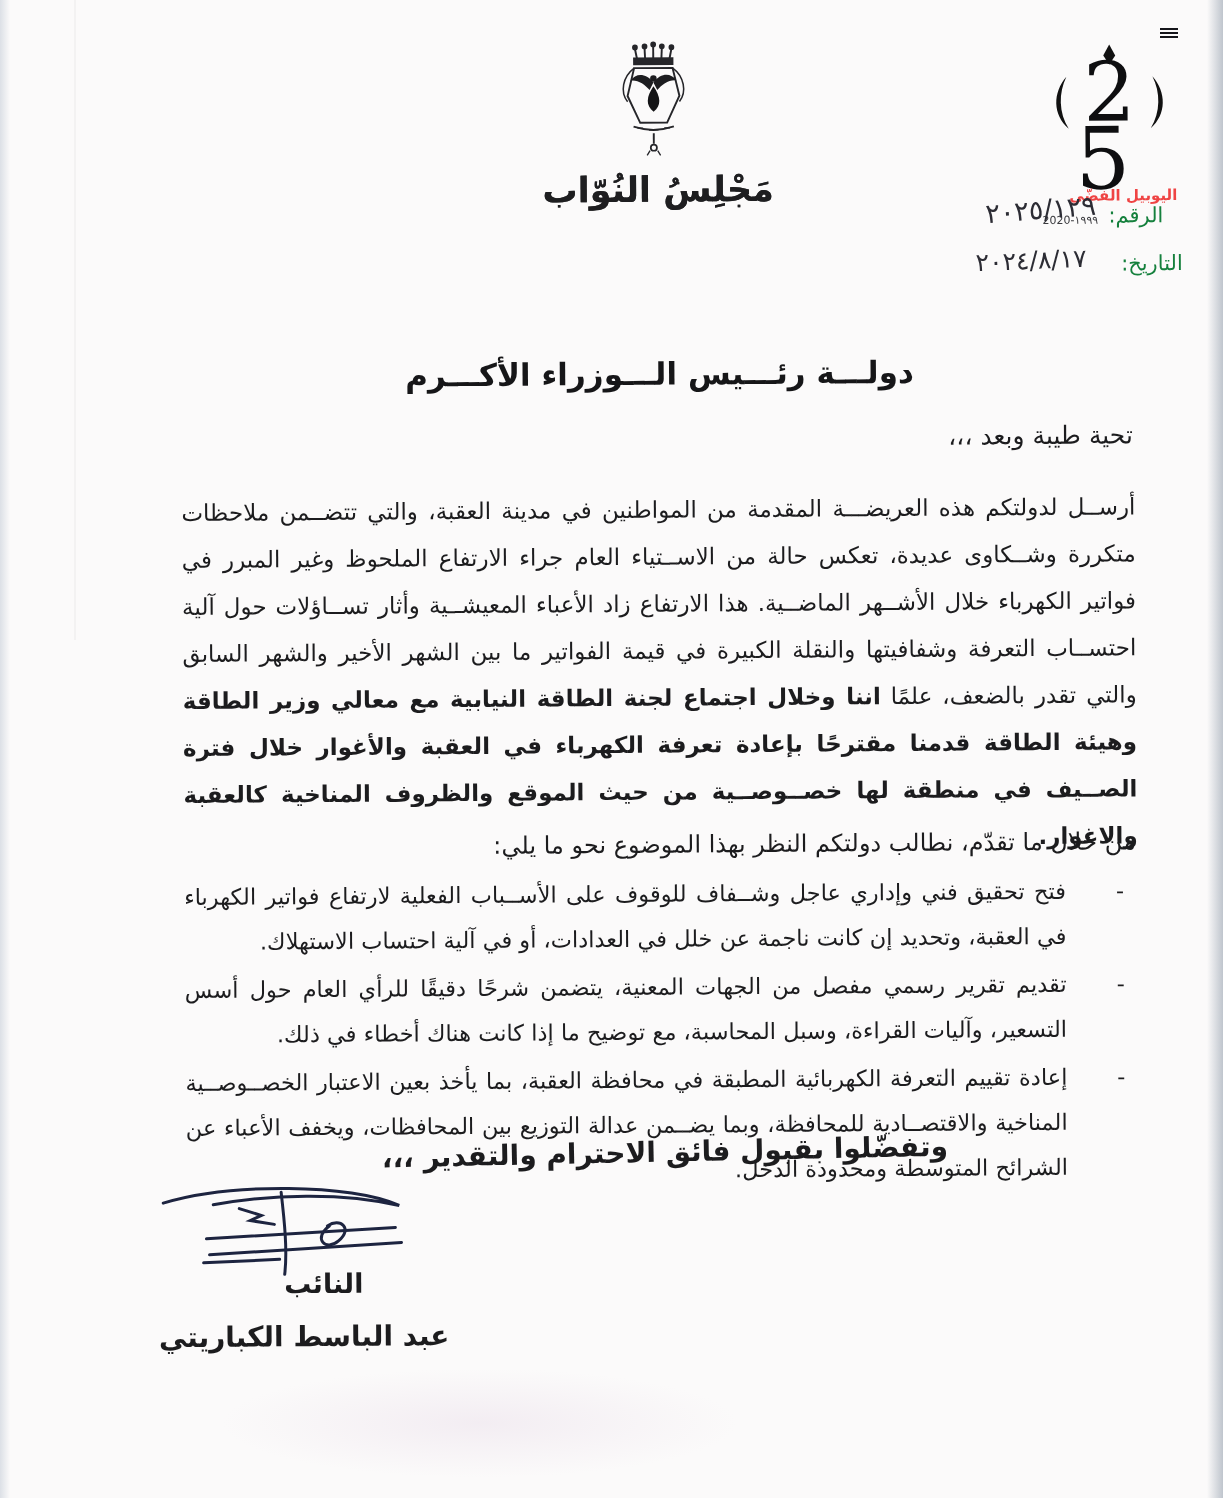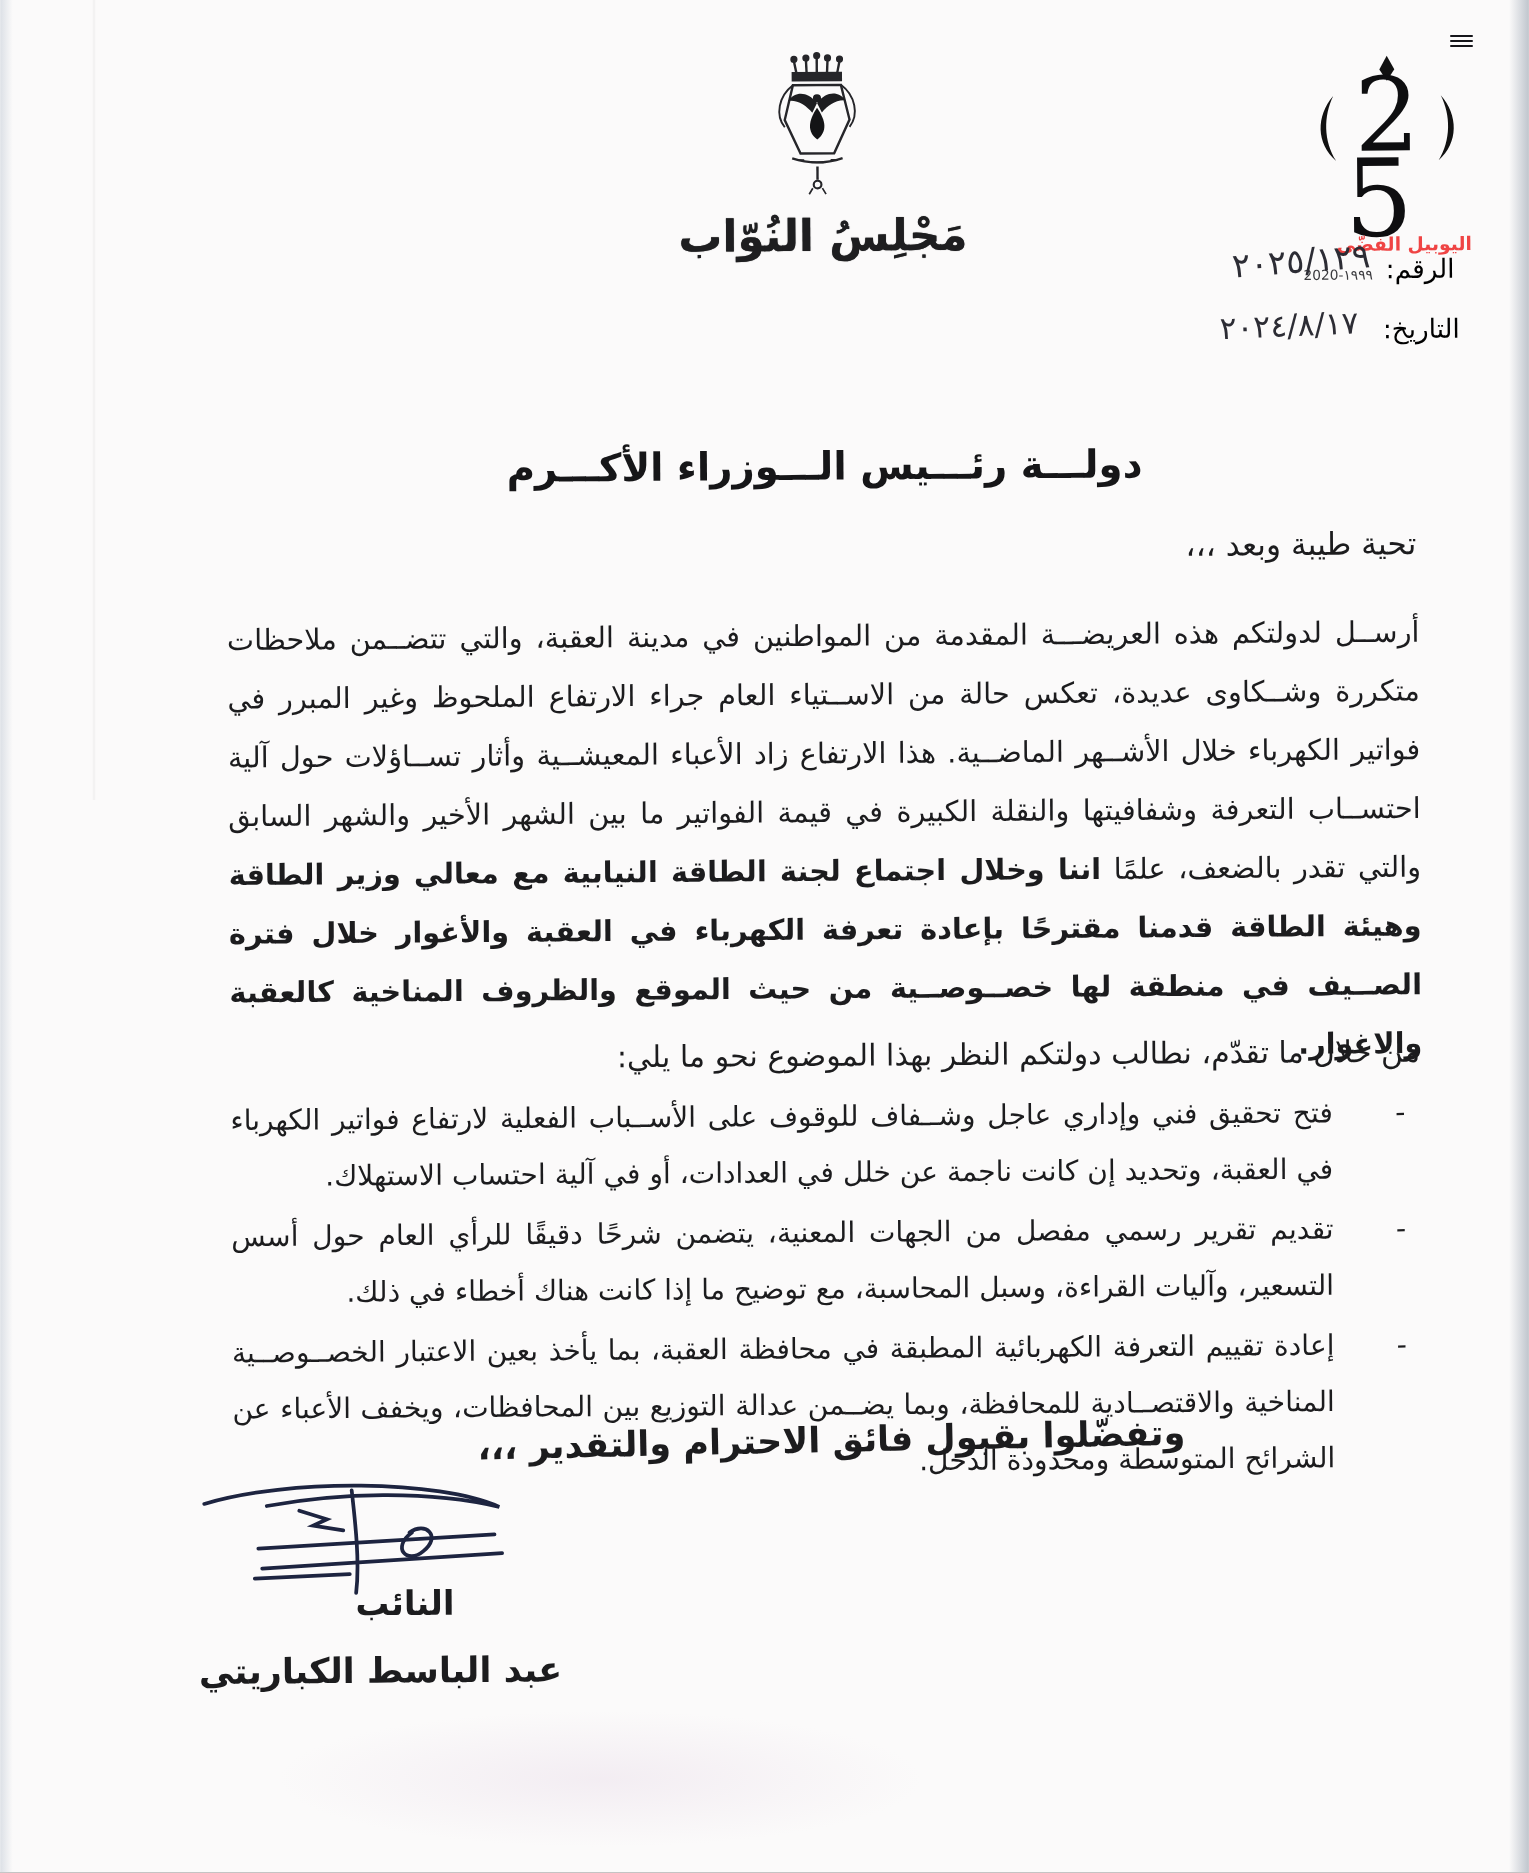--- a/index.html
+++ b/index.html
@@ -29,23 +29,23 @@
   
   .emblem{position:absolute;left:610px;top:40px;width:96px;height:120px;}
   .orgname{top:170px;font-size:35px;font-weight:700;letter-spacing:1px;color:#1e1e20;
     text-shadow:0 0 .6px #333;}
   .jubilee{position:absolute;left:1035px;top:46px;width:158px;height:150px;}
   .jubilee-label{position:absolute;left:1024px;top:190px;width:118px;text-align:center;
     font-size:15px;font-weight:700;color:#ef4444;margin-left:44px;}
   .jubilee-years{position:absolute;left:1032px;top:217px;width:84px;text-align:center;
     font-size:11px;color:#3a3a3e;letter-spacing:1px;}
   
-  .meta-label{position:absolute;font-size:21px;color:#000000;}
+  .meta-label{position:absolute;font-size:21px;color:#15803d;}
   .num-label{right:56px;top:207px;}
-  .date-label{right:52px;top:255px;}
+  .date-label{right:37px;top:255px;}
   .hand{position:absolute;font-size:27px;color:#2c2c34;letter-spacing:2px;direction:ltr;}
   .num-value{right:123px;top:197px;transform:rotate(-4deg);}
   .date-value{right:133px;top:249px;transform:rotate(-2deg);font-size:25px;}
   
   .title{top:356px;font-size:31px;font-weight:700;color:#161618;}
   .greeting{position:absolute;right:88px;top:424px;font-size:25px;}
   .bodytext{position:absolute;left:183px;top:464px;width:954px;
     font-size:23px;line-height:47px;text-align:justify;text-align-last:right;}
   .bodytext b{font-weight:700;}
   .intro{position:absolute;right:88px;top:831px;font-size:24px;}

